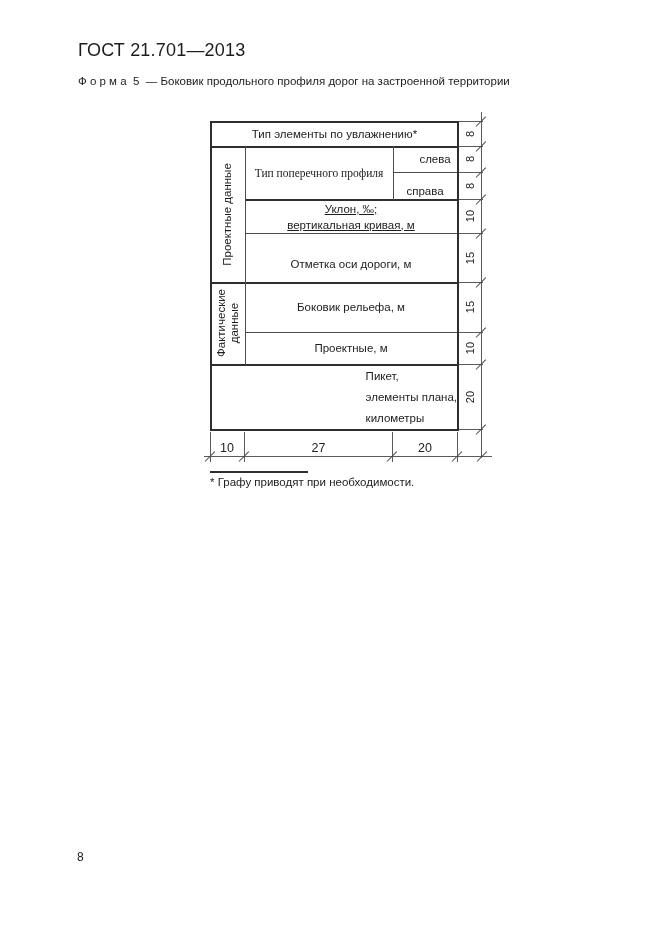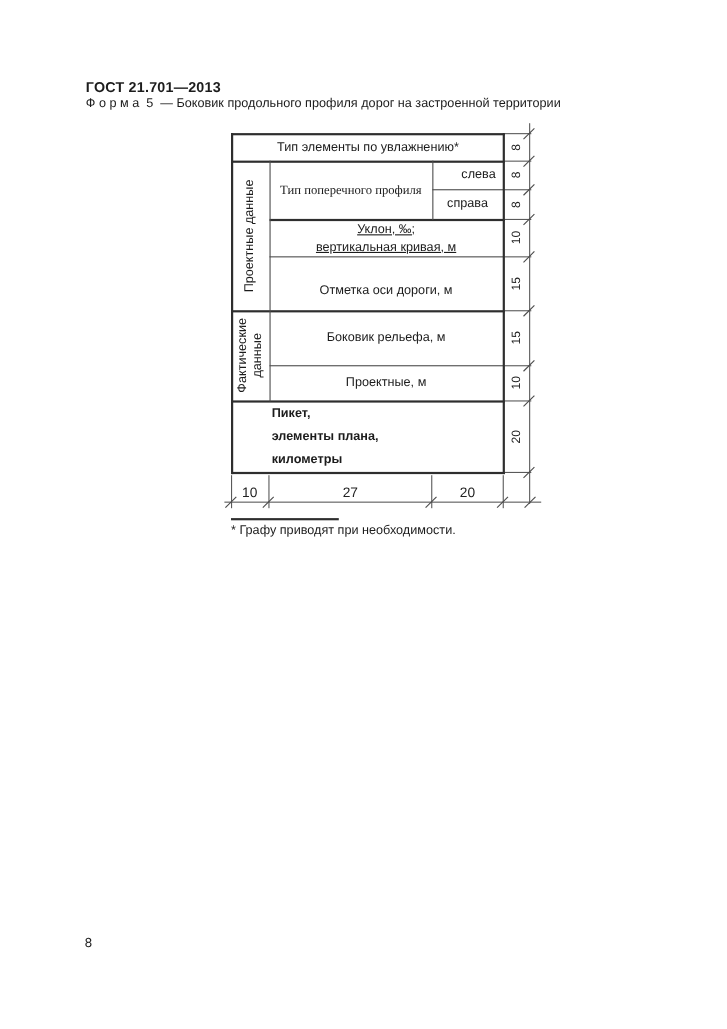--- a/index.html
+++ b/index.html
@@ -33,23 +33,22 @@
     position: absolute;
     display: flex;
     align-items: center;
     justify-content: center;
     text-align: center;
     font-size: 11.5px;
     line-height: 15px;
     color: #1c1c1c;
   }
   .cell-left {
-    justify-content: flex-start;
+    justify-content: flex-end;
     text-align: left;
-    font-weight: bold;
   }
   .rot {
     transform: rotate(-90deg);
     white-space: pre;
     text-align: center;
     line-height: 13px;
   }
   .dimnum {
     position: absolute;
     display: flex;
@@ -62,28 +61,28 @@
   .bdim {
     position: absolute;
     display: flex;
     align-items: center;
     justify-content: center;
     font-size: 12.5px;
     color: #222222;
   }
   .std-num {
     position: absolute;
-    left: 78px; top: 72px;
-    font-size: 13px;
-    font-weight: bold;
+    left: 78px; top: 40px;
+    font-size: 18px;
+    font-weight: normal;
     letter-spacing: 0.2px;
   }
   .caption {
     position: absolute;
-    left: 78px; top: 88px;
+    left: 78px; top: 75px;
     font-size: 11.5px;
   }
   .footnote-rule {
     position: absolute;
     left: 210px; top: 471px;
     width: 98px; height: 1.5px;
     background: #2e2e2e;
   }
   .footnote {
     position: absolute;
@@ -133,21 +132,21 @@
       <span class="rot">Фактические
 данные</span>
     </div>
 
     <div class="cell" style="left:245px; top:147px; width:148px; height:52px;font-family:Liberation Serif, serif;">
       <span>Тип поперечного профиля</span>
     </div>
     <div class="cell" style="left:393px; top:147px; width:64px; height:25px;padding-left:20px;">
       <span>слева</span>
     </div>
-    <div class="cell" style="left:393px; top:172px; width:64px; height:27px;">
+    <div class="cell" style="left:393px; top:172px; width:64px; height:27px;align-items:flex-end;">
       <span>справа</span>
     </div>
 
     <div class="cell" style="left:245px; top:200px; width:212px; height:33px;">
       <span class="pre" style="line-height:16px;text-decoration:underline;">Уклон, ‰;
 вертикальная кривая, м</span>
     </div>
 
     <div class="cell" style="left:245px; top:233px; width:212px; height:63px;">
       <span>Отметка оси дороги, м</span>

